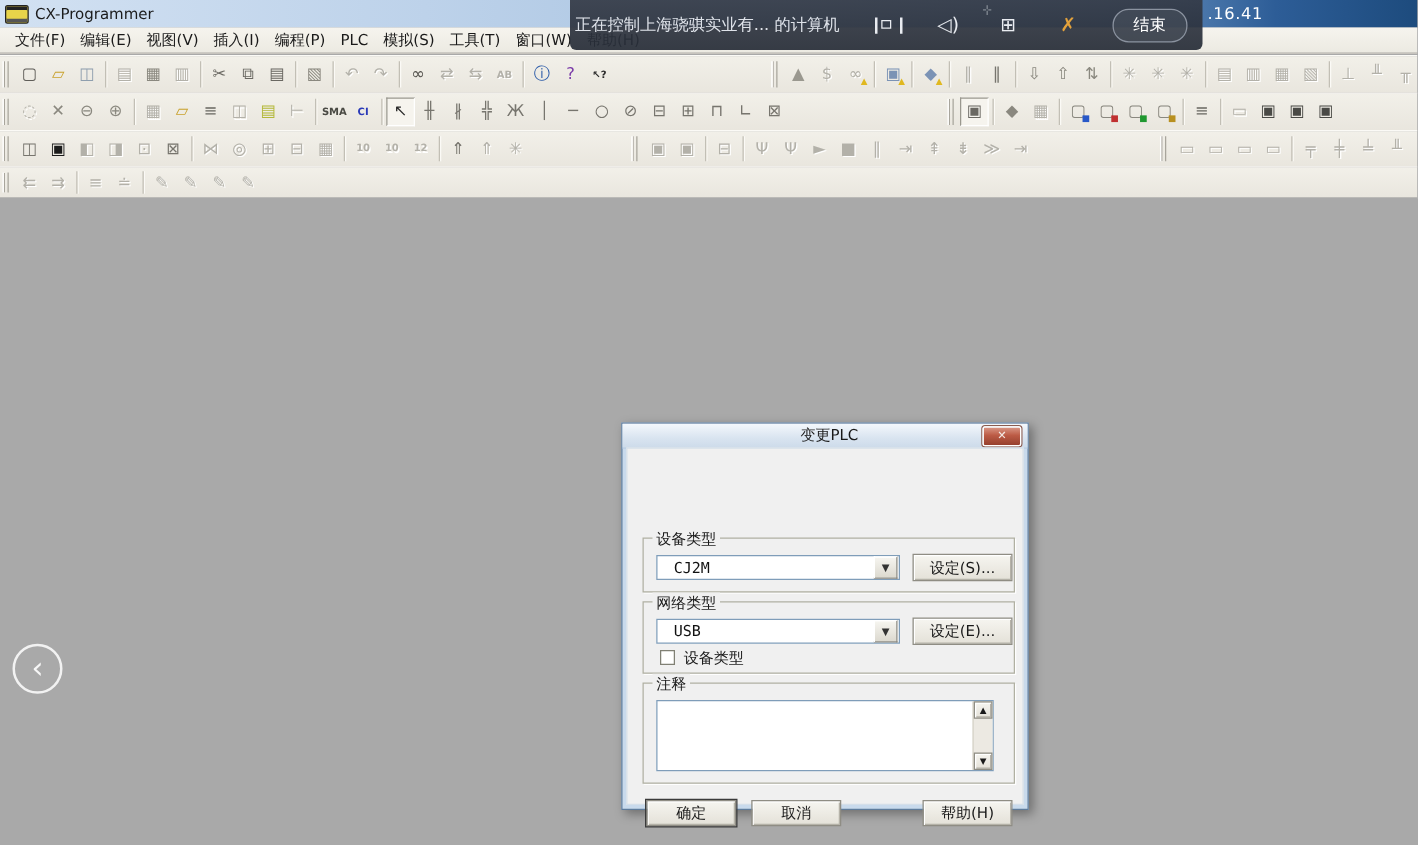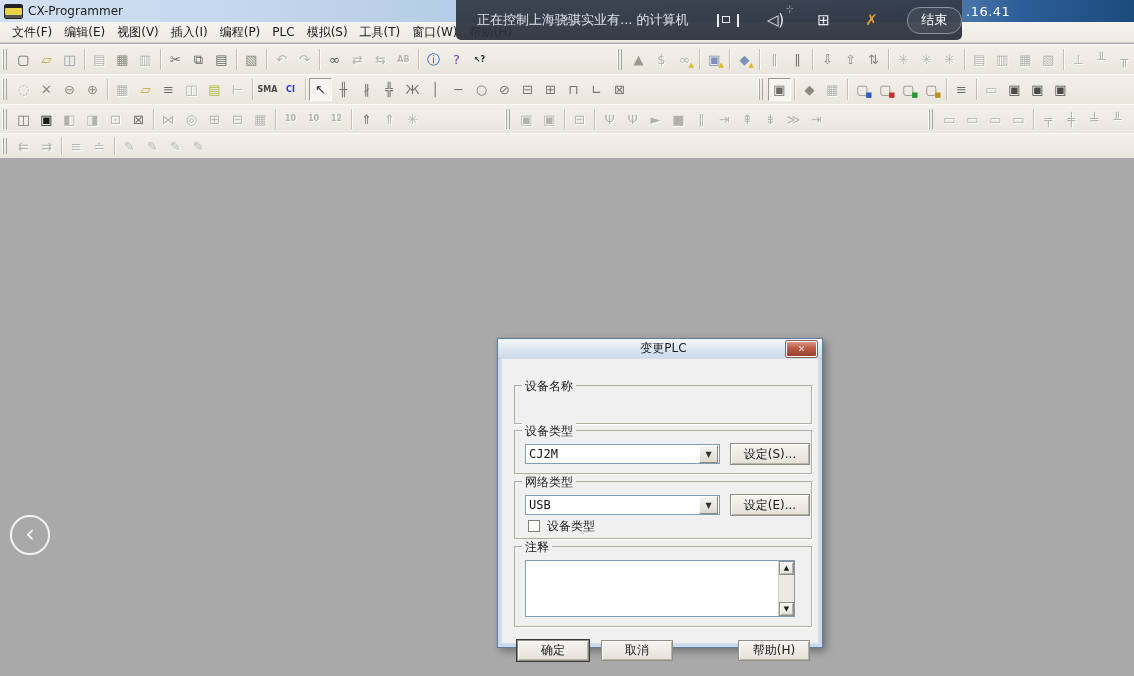--- a/index.html
+++ b/index.html
@@ -44,21 +44,21 @@
   
   .workspace{position:absolute;left:0;top:158px;width:1134px;height:518px;background:#a9a9a9;}
   .back-btn{position:absolute;left:10px;top:357px;width:40px;height:40px;border-radius:50%;
     border:2px solid rgba(255,255,255,.85);box-sizing:border-box;display:flex;align-items:center;justify-content:center;
     color:rgba(255,255,255,.9);}
   .back-btn .glyph{font-size:24px;line-height:1;margin-top:-3px;}
   
   .overlay{position:absolute;left:456px;top:0;width:506px;height:40px;
     background:linear-gradient(rgba(52,58,70,.92),rgba(38,44,55,.92));
     border-radius:0 0 5px 5px;display:flex;align-items:center;color:#e9ecf1;z-index:50;}
-  .overlay-text{margin-left:21px;font-size:13px;white-space:nowrap;color:#dfe3ea;}
+  .overlay-text{margin-left:4px;font-size:13px;white-space:nowrap;color:#dfe3ea;}
   .ov-icons{display:flex;align-items:center;margin-left:28px;gap:26px;}
   .ov-ico{display:inline-flex;align-items:center;justify-content:center;width:22px;height:20px;
     color:#e9ecf1;font-size:15px;position:relative;}
   .ov-fullscreen{width:18px;height:13px;border-left:2px solid #e9ecf1;border-right:2px solid #e9ecf1;position:relative;}
   .ov-fullscreen::after{content:"";position:absolute;left:3px;top:2px;width:6px;height:5px;border:1.5px solid #e9ecf1;}
   .pin{position:absolute;left:330px;top:3px;color:#9aa0a8;font-size:9px;letter-spacing:-1px;}
   .end-btn{margin-left:24px;width:58px;height:25px;border-radius:13px;border:1px solid #8b93a0;
     background:rgba(88,96,110,.35);color:#fff;font-size:13px;display:flex;align-items:center;justify-content:center;}
   
   .dialog{position:absolute;left:497px;top:338px;width:326px;height:310px;z-index:40;
@@ -75,21 +75,21 @@
   .g-name{left:12px;top:26px;width:296px;height:37px;}
   .g-type{left:12px;top:71px;width:296px;height:42px;}
   .g-net{left:12px;top:122px;width:296px;height:56px;}
   .g-com{left:12px;top:187px;width:296px;height:79px;}
   .txt-input{position:absolute;left:23px;top:40px;width:193px;height:17px;background:#fff;
     border:1px solid #7f9db9;font-family:"DejaVu Sans Mono","Liberation Mono",monospace;font-size:12px;
     display:flex;align-items:center;padding-left:2px;box-sizing:border-box;}
   .txt-input .sel{background:#2e62ad;color:#fff;}
   .combo{position:absolute;left:23px;width:195px;height:20px;background:#fff;border:1px solid #7f9db9;
     box-sizing:border-box;display:flex;align-items:center;}
-  .combo .val{flex:1;padding-left:3px;font-family:"DejaVu Sans Mono","Liberation Mono",monospace;font-size:12px;color:#111;}
+  .combo .val{flex:1;padding-left:13px;font-family:"DejaVu Sans Mono","Liberation Mono",monospace;font-size:12px;color:#111;}
   .combo .drop{width:17px;height:16px;margin-right:1px;background:linear-gradient(#f6f5f0,#dcd9cf);
     border:1px solid;border-color:#fff #8a887f #8a887f #fff;display:flex;align-items:center;justify-content:center;
     font-size:8px;color:#333;}
   .c-type{top:85px;}
   .c-net{top:136px;}
   .btn{background:linear-gradient(#f6f5f0,#e4e1d8);border:1px solid #8f8d84;
     box-shadow:inset 1px 1px 0 #ffffff, inset -1px -1px 0 #b5b2a8;
     display:flex;align-items:center;justify-content:center;color:#1a1a1a;box-sizing:border-box;}
   .set-btn{position:absolute;left:228px;width:80px;height:22px;text-align:right;}
   .s-type{top:84px;}
@@ -590,23 +590,20 @@
 
 <div class="dialog">
   <div class="dlg-titlebar">
     <span class="dlg-title">变更PLC</span>
     <span class="dlg-close">
       <span>✕</span>
     </span>
   </div>
   <div class="dlg-body">
 
-    <div class="grp g-name">
-      <span class="grp-label">设备名称</span>
-    </div>
 
     <div class="grp g-type">
       <span class="grp-label">设备类型</span>
     </div>
     <div class="combo c-type">
       <span class="val">CJ2M</span>
       <span class="drop">
         <span>▼</span>
       </span>
     </div>

